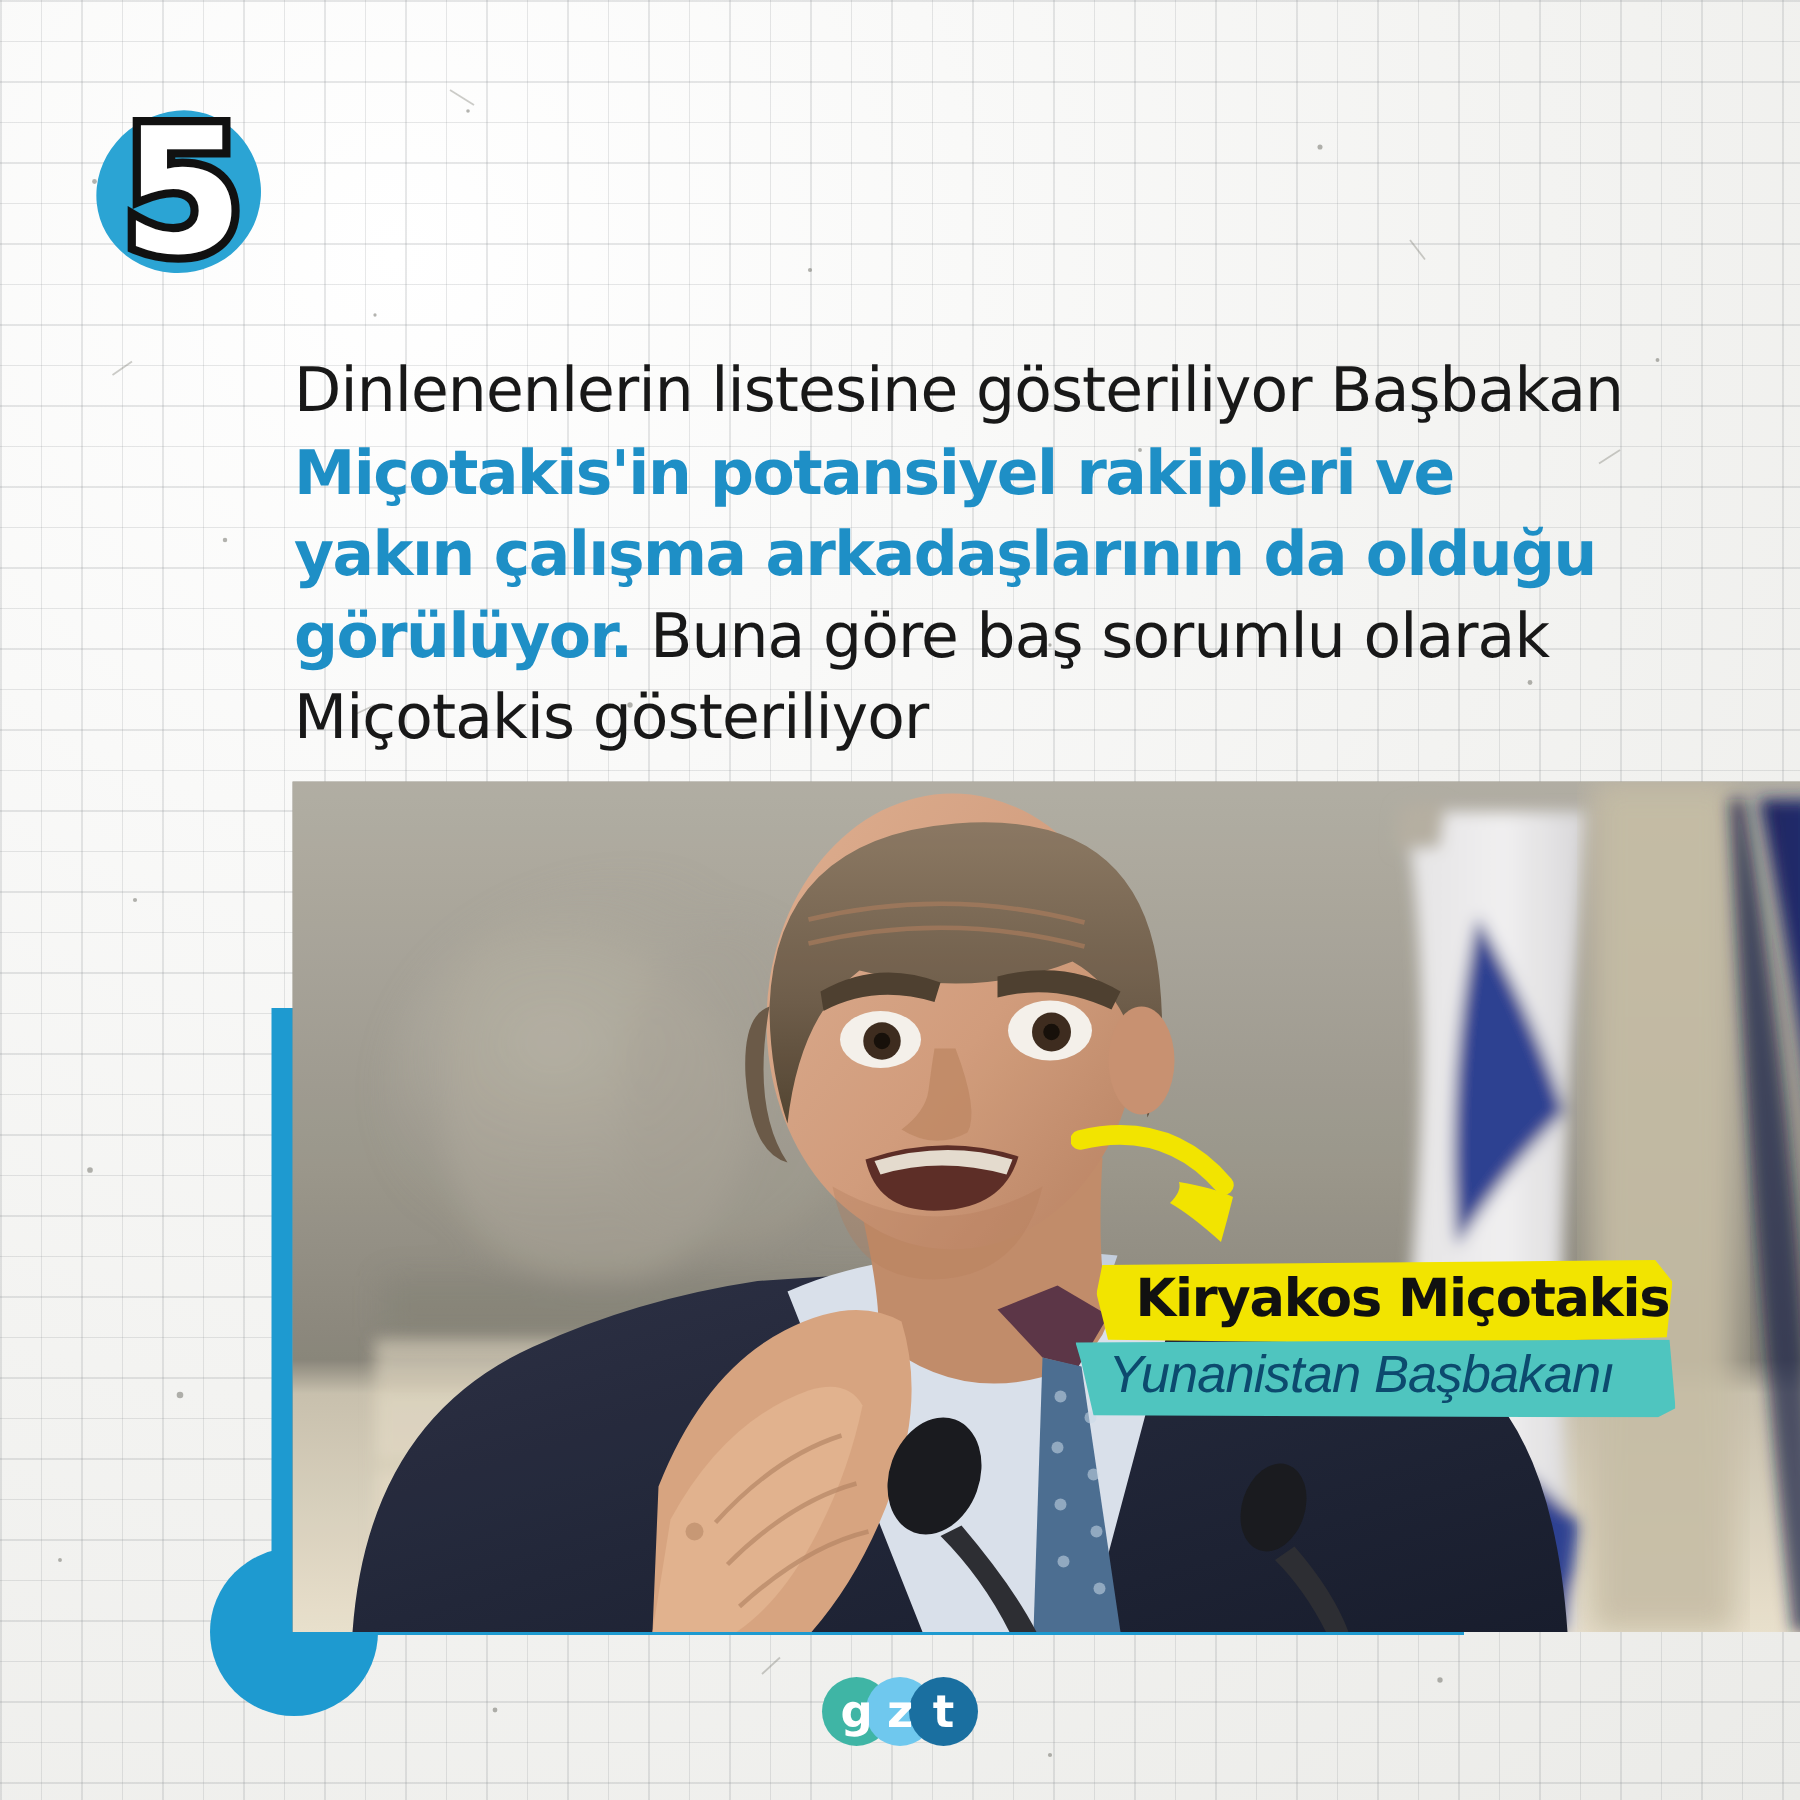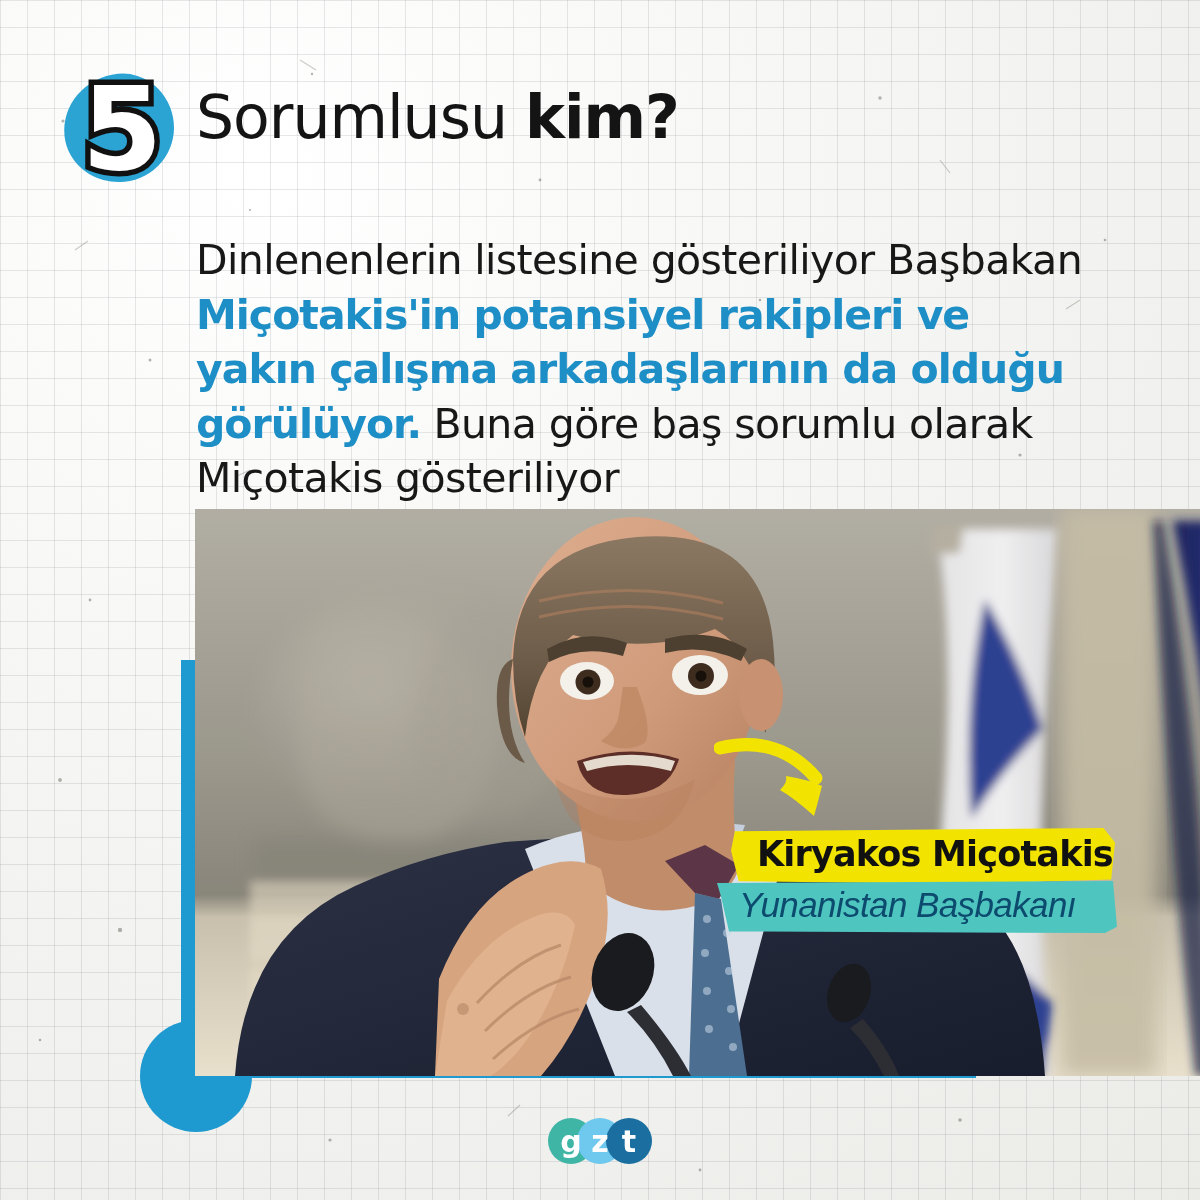--- a/index.html
+++ b/index.html
@@ -51,21 +51,21 @@
   
   .body-copy{
     position:absolute;left:196px;top:192px;width:900px;
     font-family:"DejaVu Sans",sans-serif;
     font-weight:400;font-size:41px;line-height:1.33;
     color:#181818;letter-spacing:-.6px;
   }
   .body-copy b{font-weight:700;color:#1E8FC6;letter-spacing:-1px;}
 
   
-  .photo-wrap{position:absolute;left:0;top:0;width:1200px;height:860px;}
+  .photo-wrap{position:absolute;left:0;top:12px;width:1200px;height:860px;}
   .blue-dot{
     position:absolute;left:140px;top:1020px;width:112px;height:112px;
     background:#1E9AD0;border-radius:50%;
   }
   .blue-frame-left{
     position:absolute;left:181px;top:660px;width:15px;height:418px;
     background:#1E9AD0;
   }
   .blue-frame-bottom{
     position:absolute;left:181px;top:1064px;width:795px;height:14px;
@@ -153,23 +153,20 @@
       <path d="M1140 760 l-9 14"></path>
         <path d="M75 250 l13 -9"></path>
     </g>
   </svg>
 
   <div class="badge">
     <div class="blob"></div>
     <div class="num">5</div>
   </div>
 
-  <div class="headline">
-    <span class="light">Sorumlusu </span><span class="bold">kim?</span>
-  </div>
 
   <p class="body-copy"><span>Dinlenenlerin listesine gösteriliyor Başbakan </span><b>Miçotakis'in potansiyel rakipleri ve yakın çalışma arkadaşlarının da olduğu görülüyor.</b><span> Buna göre baş sorumlu olarak Miçotakis gösteriliyor</span></p>
 
   <div class="photo-wrap">
 
     <div class="blue-dot"></div>
     <div class="blue-frame-left"></div>
     <div class="blue-frame-bottom"></div>
 
     <div class="photo">

